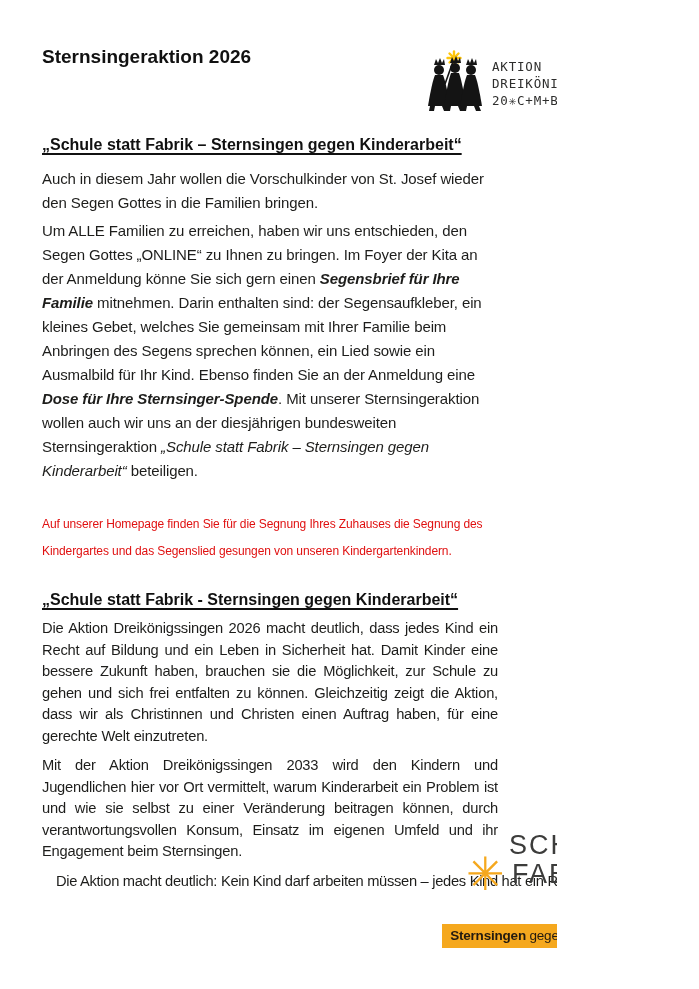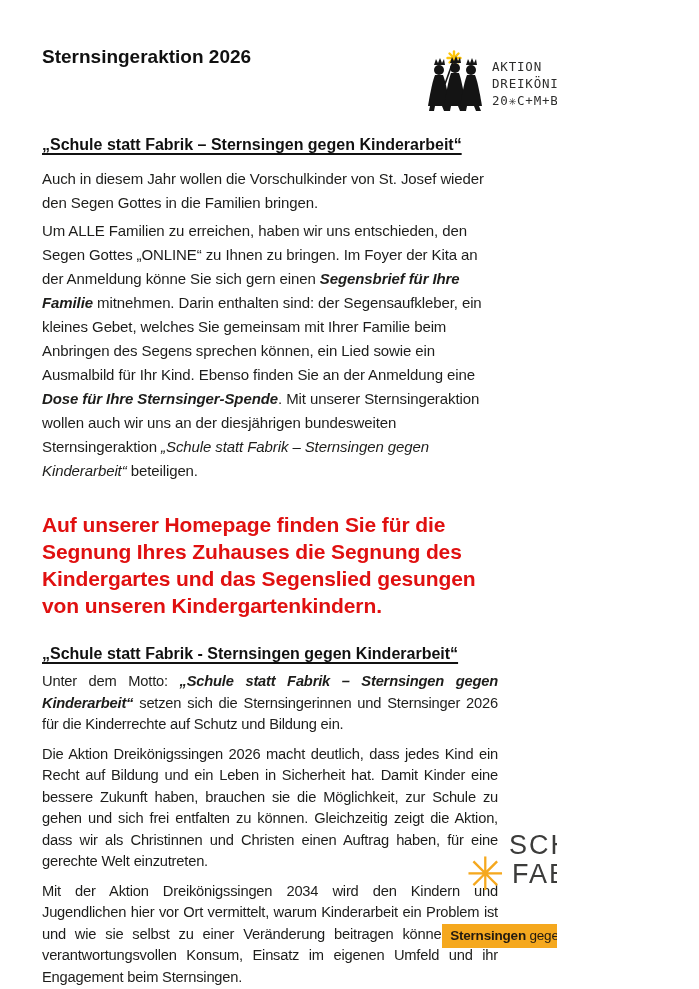--- a/index.html
+++ b/index.html
@@ -33,21 +33,21 @@
   }
   .section-heading.second{ margin-top:25px; }
   .body-text{
     margin:12px 0 0 0; font-size:15px; line-height:24px; letter-spacing:-0.1px;
   }
   .body-text.p2{ margin-top:4px; }
   .run-r{ font-style:normal;margin-top:32px; }
   .run-bi{ font-weight:700; font-style:italic; }
   .run-i{ font-style:italic; }
   .notice{
-    margin:28px 0 12px 0; font-size:21px; line-height:27px; font-weight:700;
+    margin:28px 0 12px 0; font-size:12px; line-height:27px; font-weight:400;
     color:var(--red,#e01010); letter-spacing:-0.1px;
   }
   .sec2-text{
     margin:7px 0 0 0; font-size:14.7px; line-height:21.5px; letter-spacing:-0.2px;
     text-align:justify;
   }
   .sec2-text.first{ margin-top:7px; }
   .sec2-text.mid{ margin-top:8px; }
   .sec2-text.wide{ width:620px; letter-spacing:-0.3px; text-align:right; }
   
@@ -115,23 +115,22 @@
 
   <h2 class="section-heading">„Schule statt Fabrik – Sternsingen gegen Kinderarbeit“</h2>
 
   <p class="body-text"><span class="run-r">Auch in diesem Jahr wollen die Vorschulkinder von St. Josef wieder den Segen Gottes in die Familien bringen.</span></p>
   <p class="body-text p2"><span class="run-r">Um ALLE Familien zu erreichen, haben wir uns entschieden, den Segen Gottes „ONLINE“ zu Ihnen zu bringen. Im Foyer der Kita an der Anmeldung könne Sie sich gern einen </span><span class="run-bi">Segensbrief für Ihre Familie</span><span class="run-r"> mitnehmen. Darin enthalten sind: der Segensaufkleber, ein kleines Gebet, welches Sie gemeinsam mit Ihrer Familie beim Anbringen des Segens sprechen können, ein Lied sowie ein Ausmalbild für Ihr Kind. Ebenso finden Sie an der Anmeldung eine </span><span class="run-bi">Dose für Ihre Sternsinger-Spende</span><span class="run-r">. Mit unserer Sternsingeraktion wollen auch wir uns an der diesjährigen bundesweiten Sternsingeraktion </span><span class="run-i">„Schule statt Fabrik – Sternsingen gegen Kinderarbeit“</span><span class="run-r"> beteiligen.</span></p>
 
   <p class="notice">Auf unserer Homepage finden Sie für die Segnung Ihres Zuhauses die Segnung des Kindergartes und das Segenslied gesungen von unseren Kindergartenkindern.</p>
 
   <h2 class="section-heading second">„Schule statt Fabrik - Sternsingen gegen Kinderarbeit“</h2>
 
-  <p class="sec2-text first"><span class="run-r">Unter dem Motto: </span><span class="run-bi">„Schule statt Fabrik – Sternsingen gegen Kinderarbeit“</span><span class="run-r"> setzen sich die Sternsingerinnen und Sternsinger 2026 für die Kinderrechte auf Schutz und Bildung ein.</span></p>
   <p class="sec2-text mid"><span class="run-r">Die Aktion Dreikönigssingen 2026 macht deutlich, dass jedes Kind ein Recht auf Bildung und ein Leben in Sicherheit hat. Damit Kinder eine bessere Zukunft haben, brauchen sie die Möglichkeit, zur Schule zu gehen und sich frei entfalten zu können. Gleichzeitig zeigt die Aktion, dass wir als Christinnen und Christen einen Auftrag haben, für eine gerechte Welt einzutreten.</span></p>
-  <p class="sec2-text mid"><span class="run-r">Mit der Aktion Dreikönigssingen 2034 wird den Kindern und Jugendlichen hier vor Ort vermittelt, warum Kinderarbeit ein Problem ist und wie sie selbst zu einer Veränderung beitragen können, durch verantwortungsvollen Konsum, Einsatz im eigenen Umfeld und ihr Engagement beim Sternsingen.</span></p>
+  <p class="sec2-text mid"><span class="run-r">Mit der Aktion Dreikönigssingen 2033 wird den Kindern und Jugendlichen hier vor Ort vermittelt, warum Kinderarbeit ein Problem ist und wie sie selbst zu einer Veränderung beitragen können, durch verantwortungsvollen Konsum, Einsatz im eigenen Umfeld und ihr Engagement beim Sternsingen.</span></p>
   <p class="sec2-text mid wide"><span class="run-r">Die Aktion macht deutlich: Kein Kind darf arbeiten müssen – jedes Kind hat ein Recht auf Zukunft.</span></p>
 
   <div class="fabrik-logo">
     <span class="fabrik-star">✳</span>
     <div class="fabrik-line l1">SCHULE</div>
     <div class="fabrik-line l3">FABRIK</div>
     <div class="fabrik-banner">
       <span class="banner-bold">Sternsingen</span><span> gegen Kinderarbeit</span>
     </div>
   </div>

